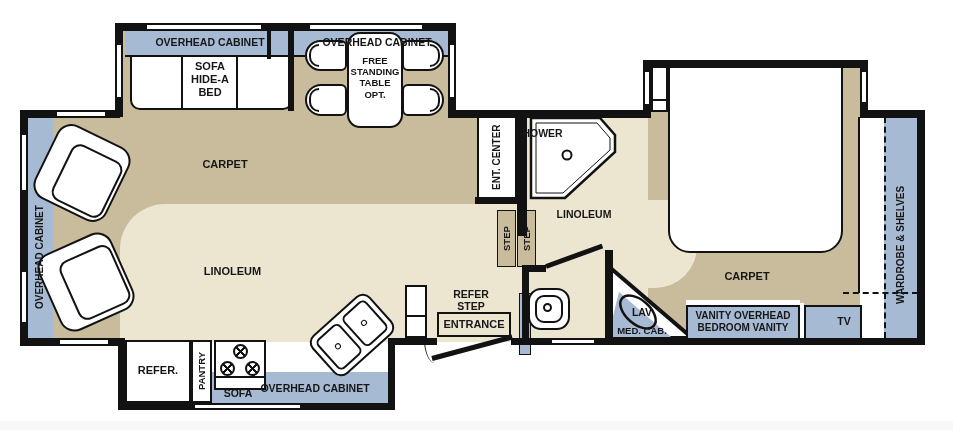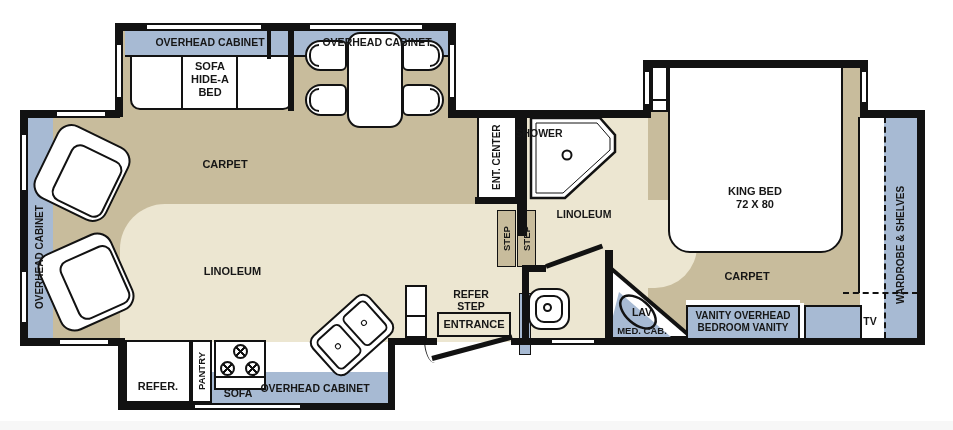--- a/index.html
+++ b/index.html
@@ -177,39 +177,41 @@
   <div class="abs wall" style="left:860px;top:60px;width:8px;height:57px;"></div>
   <div class="abs winv" style="left:860px;top:72px;width:8px;height:30px;"></div>
   <div class="abs wall" style="left:860px;top:110px;width:65px;height:8px;"></div>
   <div class="abs wall" style="left:917px;top:110px;width:8px;height:235px;"></div>
 
   <div class="abs lbl" style="left:125px;top:36px;width:170px;font-size:10.5px;">OVERHEAD CABINET</div>
   <div class="abs lbl" style="left:302px;top:36px;width:150px;font-size:10.5px;">OVERHEAD CABINET</div>
   <div class="abs lbl" style="left:180px;top:60px;width:60px;font-size:11px;">SOFA
 HIDE-A
 BED</div>
+  <div class="abs lbl" style="left:346px;top:55px;width:58px;font-size:9.5px;">FREE
+STANDING
+TABLE
+OPT.</div>
   <div class="abs lbl" style="left:190px;top:158px;width:70px;font-size:11px;">CARPET</div>
   <div class="abs lbl vlbl" style="left:29px;top:165px;width:22px;height:185px;font-size:10px;">OVERHEAD CABINET</div>
   <div class="abs lbl" style="left:195px;top:265px;width:75px;font-size:11px;">LINOLEUM</div>
-  <div class="abs lbl" style="left:125px;top:364px;width:66px;font-size:11px;margin-top:16px;">REFER.</div>
+  <div class="abs lbl" style="left:125px;top:364px;width:66px;font-size:11px;">REFER.</div>
   <div class="abs lbl vlbl" style="left:192px;top:341px;width:19px;height:60px;font-size:9.5px;">PANTRY</div>
   <div class="abs lbl" style="left:212px;top:387px;width:52px;font-size:10.5px;">SOFA</div>
   <div class="abs lbl" style="left:240px;top:382px;width:150px;font-size:10.5px;">OVERHEAD CABINET</div>
   <div class="abs lbl" style="left:446px;top:288px;width:50px;font-size:10.5px;">REFER
 STEP</div>
   <div class="abs lbl" style="left:437px;top:318px;width:74px;font-size:11px;">ENTRANCE</div>
   <div class="abs lbl vlbl" style="left:481px;top:118px;width:32px;height:78px;font-size:10px;">ENT. CENTER</div>
   <div class="abs lbl vlbl" style="left:498px;top:212px;width:17px;height:53px;font-size:9.5px;">STEP</div>
   <div class="abs lbl vlbl" style="left:518px;top:212px;width:17px;height:53px;font-size:9.5px;">STEP</div>
   <div class="abs lbl" style="left:508px;top:127px;width:62px;font-size:10.5px;">SHOWER</div>
   <div class="abs lbl" style="left:553px;top:208px;width:62px;font-size:10.5px;">LINOLEUM</div>
   <div class="abs lbl" style="left:618px;top:306px;width:48px;font-size:10.5px;">LAV</div>
   <div class="abs lbl" style="left:610px;top:325px;width:64px;font-size:9.5px;">MED. CAB.</div>
-  <div class="abs lbl" style="left:713px;top:185px;width:84px;font-size:11px;">KING BED
-72 X 80</div>
   <div class="abs lbl" style="left:712px;top:270px;width:70px;font-size:11px;">CARPET</div>
   <div class="abs lbl" style="left:686px;top:310px;width:114px;font-size:10px;">VANITY OVERHEAD
 BEDROOM VANITY</div>
-  <div class="abs lbl" style="left:830px;top:315px;width:80px;font-size:10.5px;">TV</div>
+  <div class="abs lbl" style="left:804px;top:315px;width:80px;font-size:10.5px;">TV</div>
   <div class="abs lbl vlbl" style="left:889px;top:145px;width:24px;height:200px;font-size:10px;">WARDROBE &amp; SHELVES</div>
 
   <div class="abs" style="left:0;top:421px;width:953px;height:9px;background:#f7f7f7;"></div>
 </div>
 
 </body></html>

